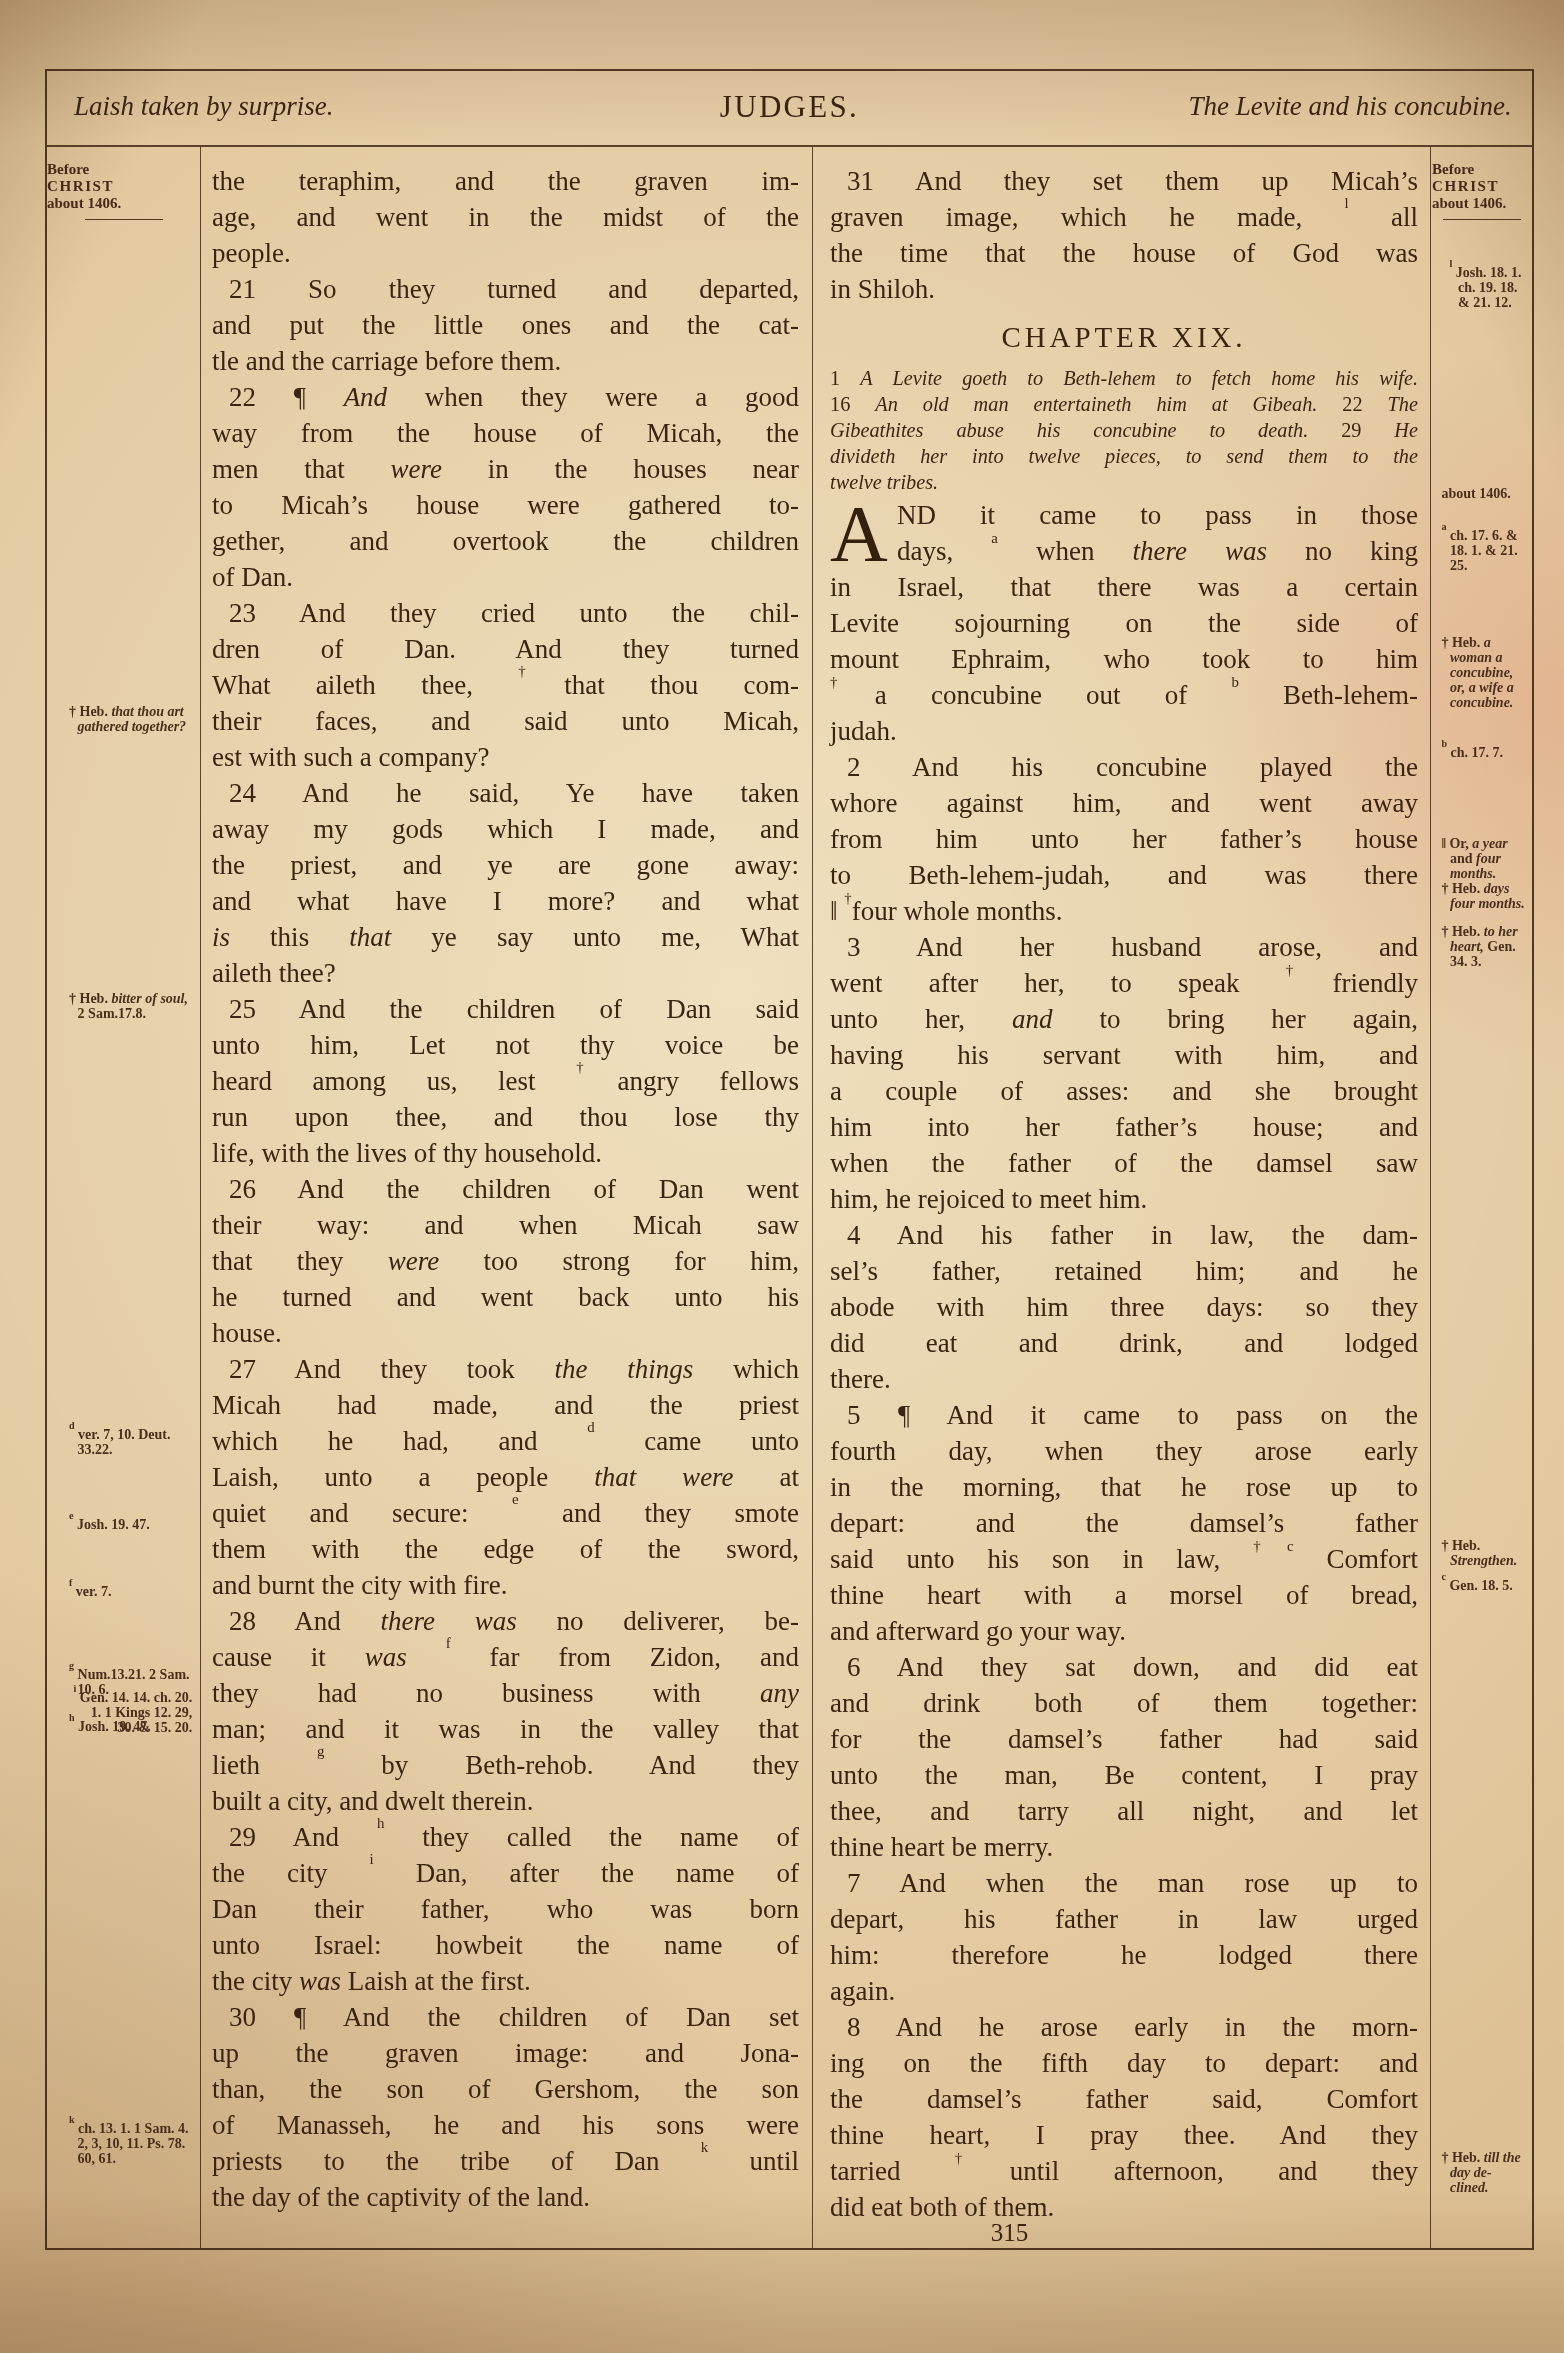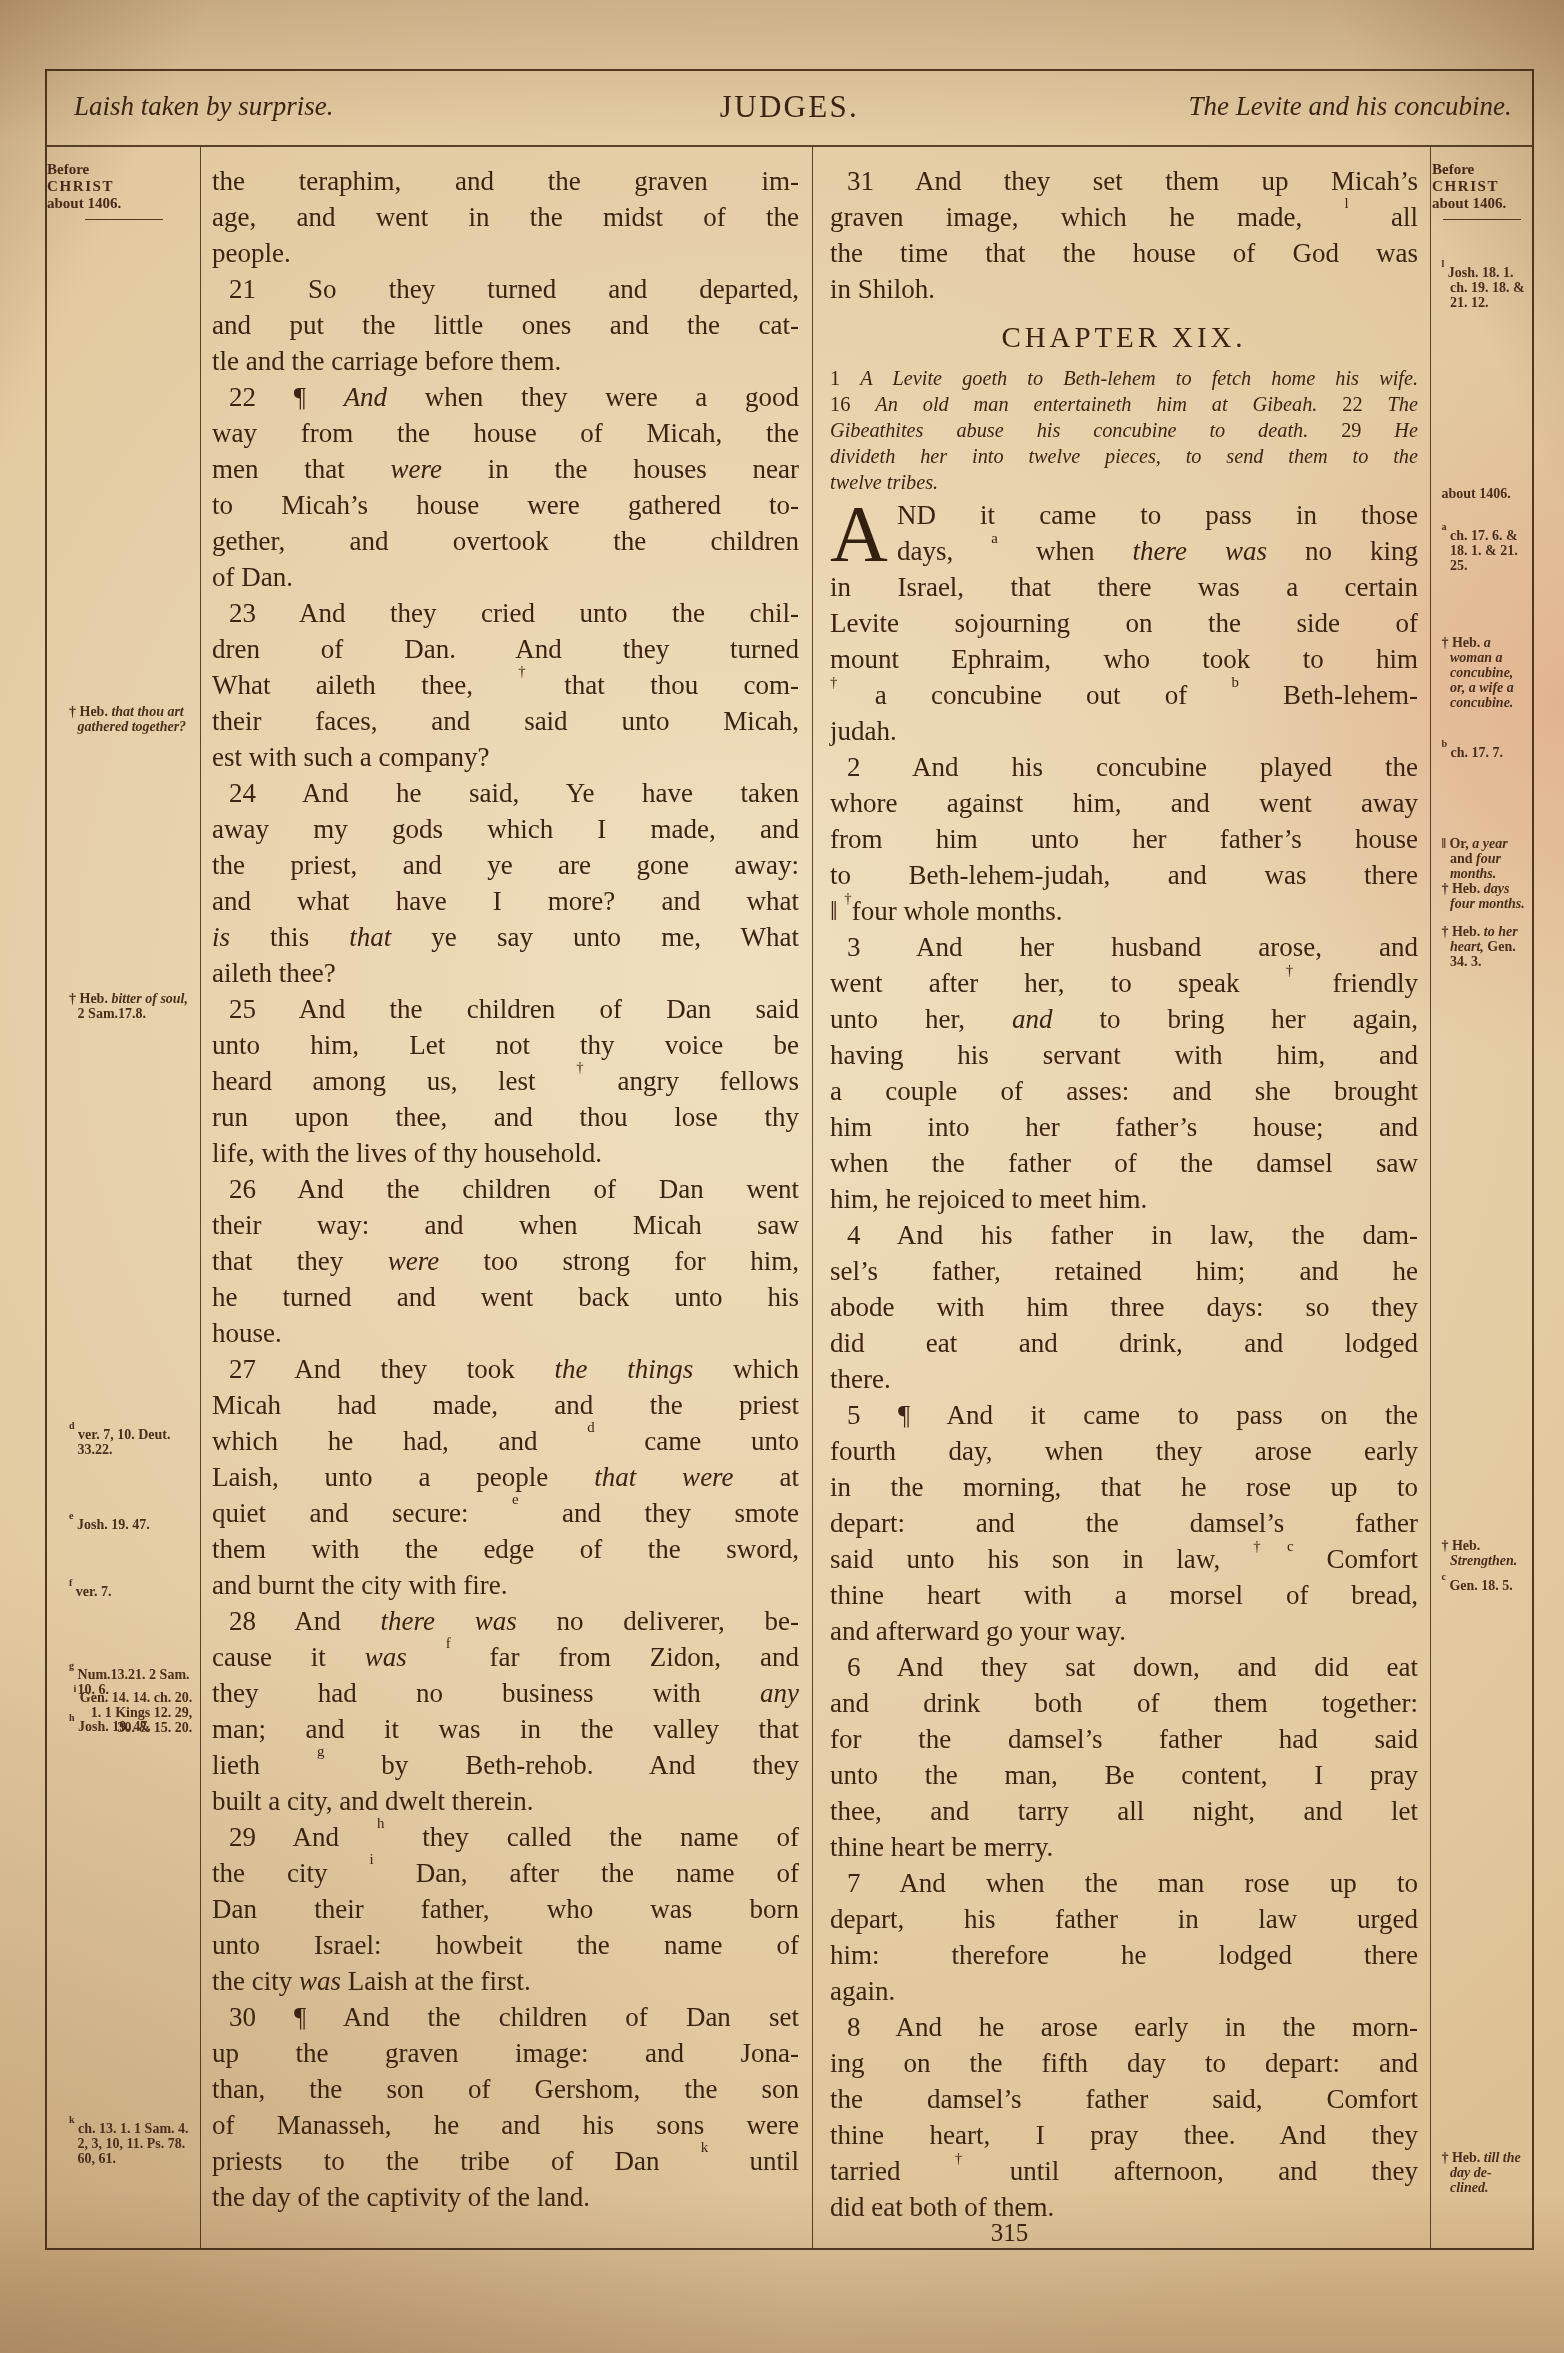--- a/index.html
+++ b/index.html
@@ -258,21 +258,21 @@
 
     <div class="rule-right"></div>
 
     <div class="notes-right" id="notes-right">
       <div class="dating">
         <div>Before</div>
         <div class="l2">CHRIST</div>
         <div>about 1406.</div>
         <div class="rule"></div>
       </div>
-    <div class="mnote" style="top: 113px;"><sup>l</sup> Josh. 18. 1. ch. 19. 18. &amp; 21. 12.</div>
+    <div class="mnote" style="top: 113px; margin-left: 8px;"><sup>l</sup> Josh. 18. 1. ch. 19. 18. &amp; 21. 12.</div>
         <div class="mnote" style="top: 339px;">about 1406.</div>
         <div class="mnote" style="top: 376px;"><sup>a</sup> ch. 17. 6. &amp; 18. 1. &amp; 21. 25.</div>
         <div class="mnote" style="top: 488px;">† Heb. <i>a woman a concubine, or, a wife a concubine.</i></div>
         <div class="mnote" style="top: 593px;"><sup>b</sup> ch. 17. 7.</div>
         <div class="mnote" style="top: 689px;">‖ Or, <i>a year</i> and <i>four months.</i></div>
         <div class="mnote" style="top: 734px;">† Heb. <i>days four months.</i></div>
         <div class="mnote" style="top: 777px;">† Heb. <i>to her heart,</i> Gen. 34. 3.</div>
         <div class="mnote" style="top: 1391px;">† Heb. <i>Strengthen.</i></div>
         <div class="mnote" style="top: 1426px;"><sup>c</sup> Gen. 18. 5.</div>
         <div class="mnote" style="top: 2003px;">† Heb. <i>till the day de-clined.</i></div>

